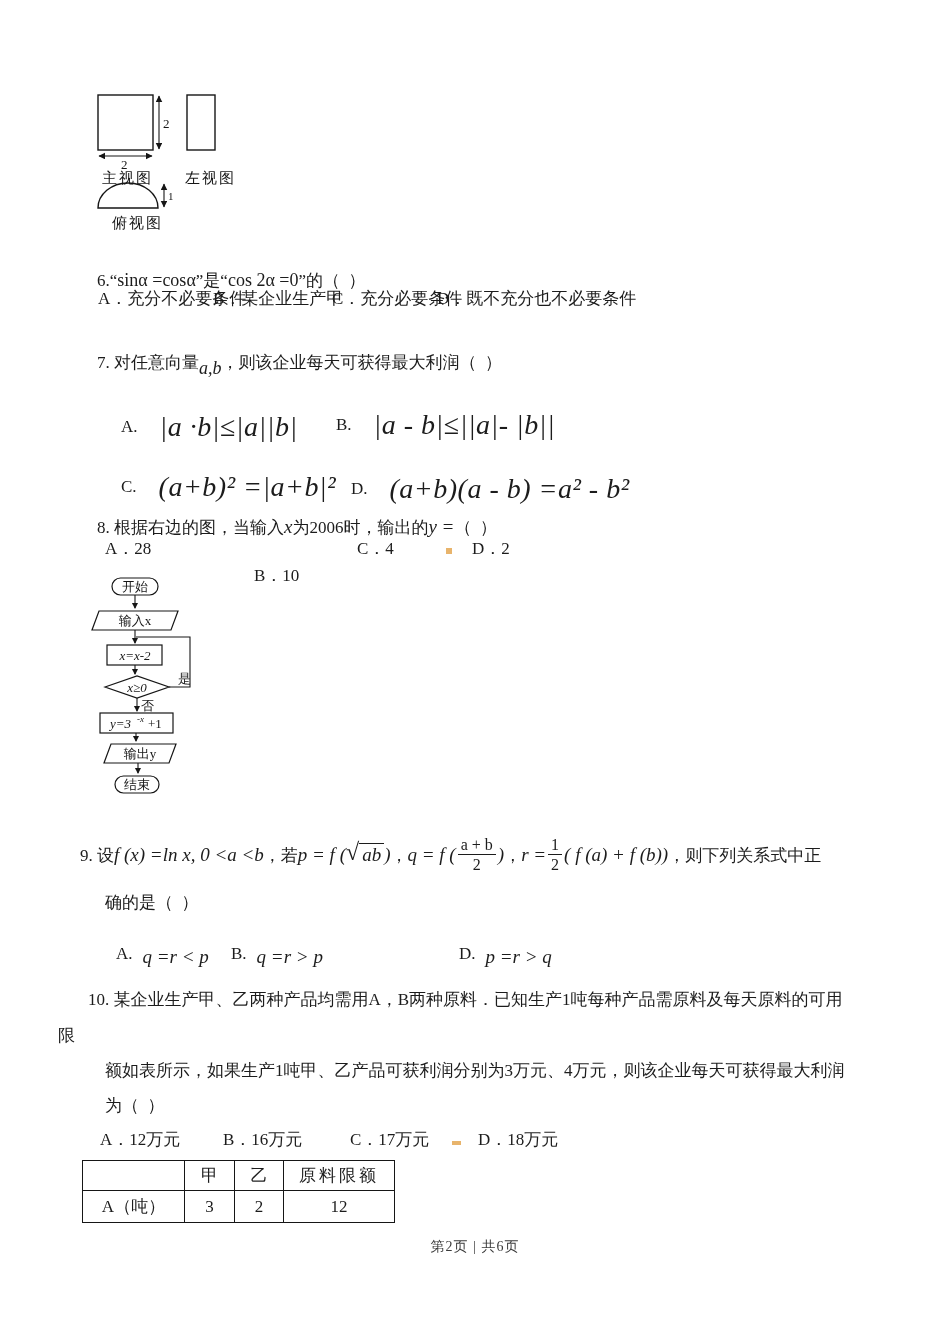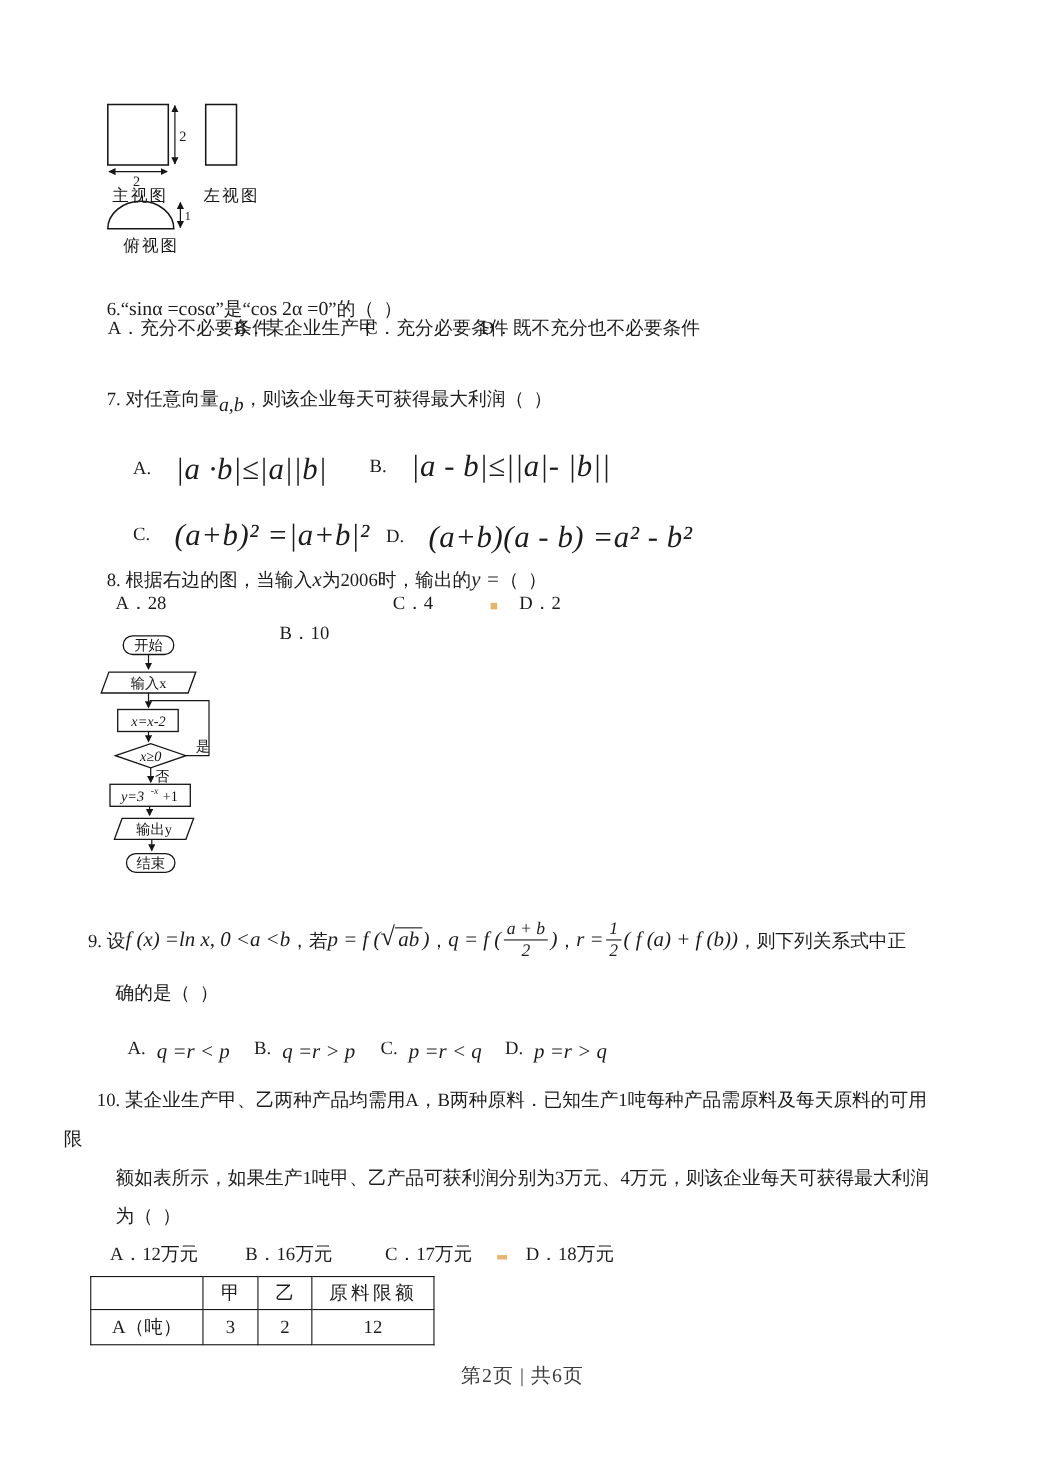--- a/index.html
+++ b/index.html
@@ -20,39 +20,39 @@
   .opt-group{position:absolute;white-space:pre;}
   .olabel{font-size:17px;}
   .formula{font-style:italic;font-size:28px;position:relative;top:4px;margin-left:22px;letter-spacing:0.5px;}
   .formula9{font-style:italic;font-size:19px;position:relative;top:4px;margin-left:10px;}
   .lowvars{font-style:italic;font-size:18px;position:relative;top:6px;}
   .stray{position:absolute;background:#e8b46c;}
   
   .mline{display:flex;align-items:center;white-space:pre;}
   .mline > span{white-space:pre;}
   .frac{display:inline-flex;flex-direction:column;align-items:center;
-        font-style:italic;font-size:16px;line-height:1.15;margin:0 2px;}
+        font-size:16px;line-height:1.15;margin:0 2px;}
   .fnum{display:block;padding:0 3px;border-bottom:1.3px solid #1c1c1c;}
   .fden{display:block;padding-top:1px;}
   .sqrt{display:inline-flex;align-items:flex-start;}
   .sqrt-sign{font-size:24px;line-height:1;font-style:normal;transform:translateY(-3px);}
   .sqrt-body{border-top:1.4px solid #1c1c1c;font-style:italic;padding:0 3px;}
   
   .mat-table{position:absolute;left:82px;top:1160px;border-collapse:collapse;table-layout:fixed;}
   .mat-table td,.mat-table th{border:1.5px solid #161616;font-weight:normal;
       font-size:17px;text-align:center;padding:0;}
   .mat-table .c1{width:101px;}
   .mat-table .c2{width:49px;}
   .mat-table .c3{width:48px;}
   .mat-table .c4{width:110px;}
   .mat-table tr.hrow{height:30px;}
   .mat-table tr.drow{height:32px;}
   .sp3{letter-spacing:3px;}
   .footer{position:absolute;left:0;top:1238px;width:100%;text-align:center;
-      font-size:18px;color:#3a3a3a;letter-spacing:1px;}
+      font-size:14px;color:#3a3a3a;letter-spacing:1px;}
   svg text{font-family:"Liberation Serif","DejaVu Serif",serif;fill:#161616;}
 </style>
 </head>
 <body>
 
 <div class="page">
 
   <svg class="abs" style="left:88px;top:85px;" width="185" height="155" viewBox="0 0 185 155">
     <defs>
       <marker id="ah" markerWidth="7" markerHeight="7" refX="5.5" refY="3" orient="auto-start-reverse">
@@ -142,23 +142,20 @@
   <div class="abs cn mline" style="left:80px;top:826px;height:58px;">
     <span>9. 设</span><span class="mi">f (x) =ln x, 0 &lt;a &lt;b</span><span>，若</span><span class="mi">p = f (</span><span class="sqrt"><span class="sqrt-sign">√</span><span class="sqrt-body mi">ab</span></span><span class="mi">)</span><span>，</span><span class="mi">q = f (</span><span class="frac"><span class="fnum">a + b</span><span class="fden">2</span></span><span class="mi">)</span><span>，</span><span class="mi">r =</span><span class="frac"><span class="fnum">1</span><span class="fden">2</span></span><span class="mi">( f (a) + f (b))</span><span>，则下列关系式中正</span>
   </div>
   <div class="abs cn" style="left:105px;top:891px;">确的是（  ）</div>
   <div class="opt-group" style="left:100px;top:924px;">
     <span class="olabel">A.</span><span class="formula9">q =r &lt; p</span>
   </div>
   <div class="opt-group" style="left:215px;top:924px;">
     <span class="olabel">B.</span><span class="formula9">q =r &gt; p</span>
   </div>
-  <div class="opt-group" style="left:330px;top:924px;">
-    <span class="olabel">C.</span><span class="formula9">p =r &lt; q</span>
-  </div>
   <div class="opt-group" style="left:443px;top:924px;">
     <span class="olabel">D.</span><span class="formula9">p =r &gt; q</span>
   </div>
 
   <div class="abs cn" style="left:88px;top:988px;text-align:right;">10. 某企业生产甲、乙两种产品均需用A，B两种原料．已知生产1吨每种产品需原料及每天原料的可用</div>
   <div class="abs cn" style="left:58px;top:1024px;">限</div>
   <div class="abs cn" style="left:105px;top:1059px;">额如表所示，如果生产1吨甲、乙产品可获利润分别为3万元、4万元，则该企业每天可获得最大利润</div>
   <div class="abs cn" style="left:105px;top:1094px;">为（  ）</div>
   <span class="abs opt-text" style="left:100px;top:1128px;">A．12万元</span>
   <span class="abs opt-text" style="left:223px;top:1128px;text-align:right;">B．16万元</span>

